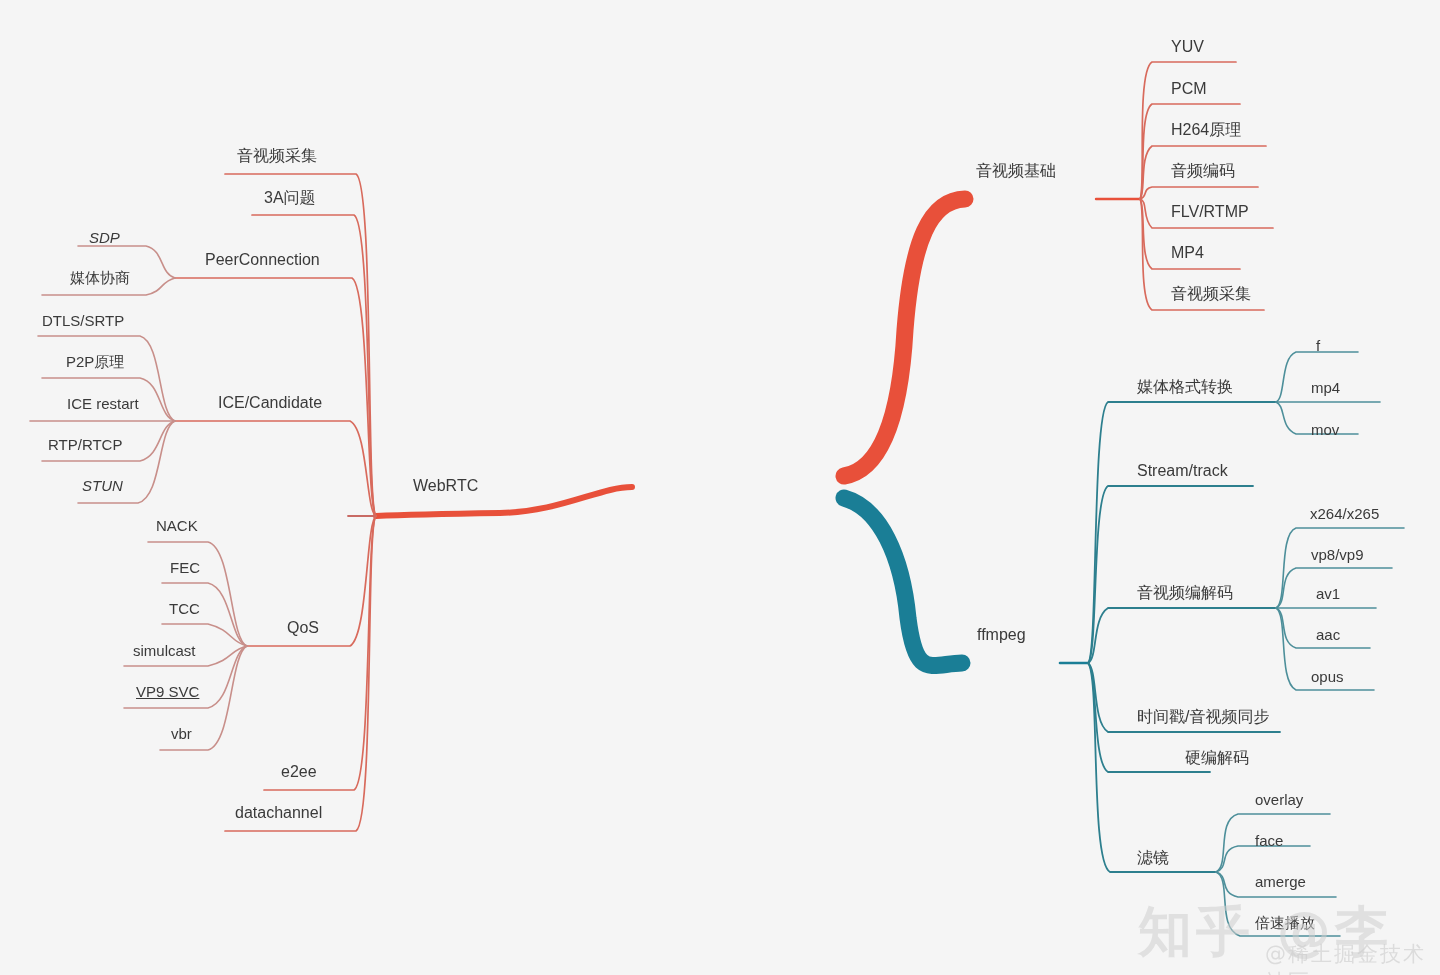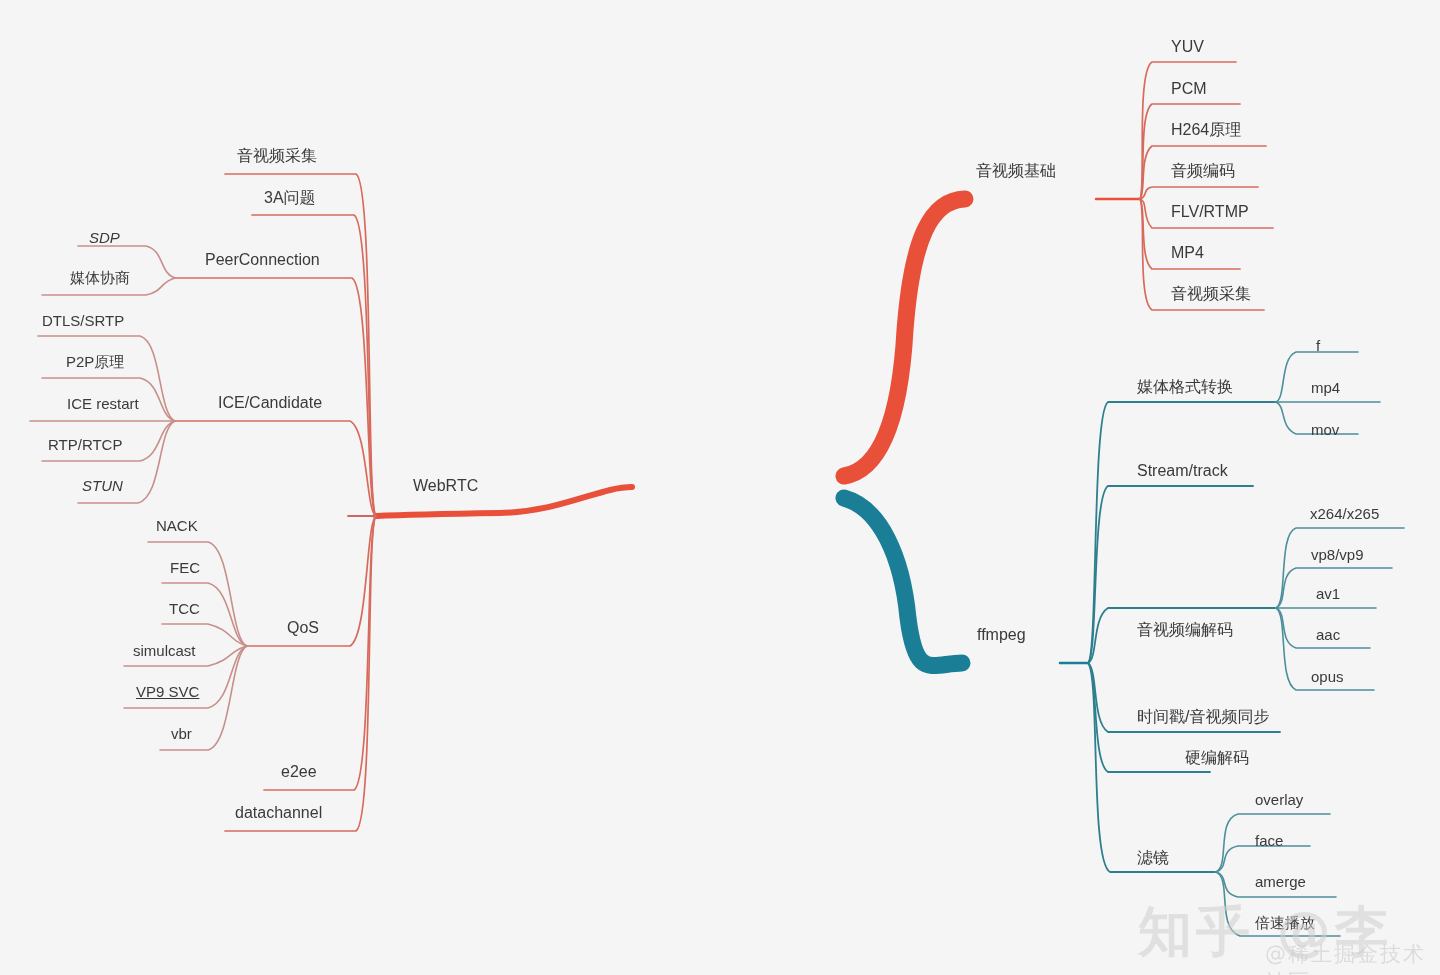--- a/index.html
+++ b/index.html
@@ -152,21 +152,21 @@
   <div class="node lvl2" style="left:1171px;top:39px;">YUV</div>
   <div class="node lvl2" style="left:1171px;top:81px;">PCM</div>
   <div class="node lvl2" style="left:1171px;top:122px;">H264原理</div>
   <div class="node lvl2" style="left:1171px;top:163px;">音频编码</div>
   <div class="node lvl2" style="left:1171px;top:204px;">FLV/RTMP</div>
   <div class="node lvl2" style="left:1171px;top:245px;">MP4</div>
   <div class="node lvl2" style="left:1171px;top:286px;">音视频采集</div>
 
   <div class="node lvl2" style="left:1137px;top:379px;">媒体格式转换</div>
   <div class="node lvl2" style="left:1137px;top:463px;">Stream/track</div>
-  <div class="node lvl2" style="left:1137px;top:585px;margin-top:37px;">音视频编解码</div>
+  <div class="node lvl2" style="left:1137px;top:585px;">音视频编解码</div>
   <div class="node lvl2" style="left:1137px;top:709px;">时间戳/音视频同步</div>
   <div class="node lvl2" style="left:1137px;top:750px;margin-left:48px;">硬编解码</div>
   <div class="node lvl2" style="left:1137px;top:850px;">滤镜</div>
 
   <div class="node lvl3" style="left:1316px;top:338px;">f</div>
   <div class="node lvl3" style="left:1311px;top:380px;">mp4</div>
   <div class="node lvl3" style="left:1311px;top:422px;">mov</div>
 
   <div class="node lvl3" style="left:1262px;top:506px;margin-left:48px;">x264/x265</div>
   <div class="node lvl3" style="left:1311px;top:547px;">vp8/vp9</div>

